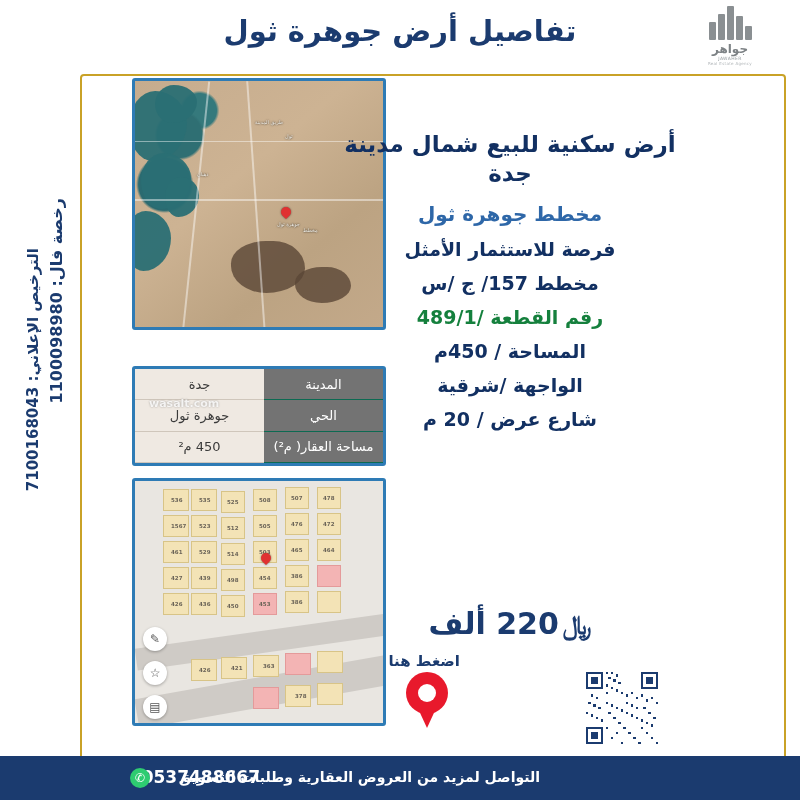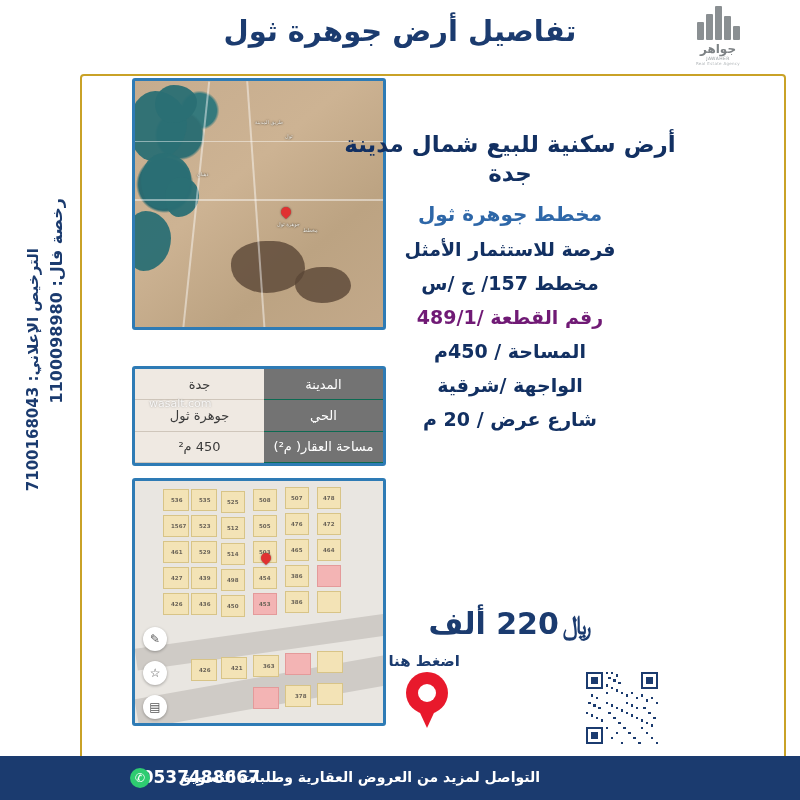--- a/index.html
+++ b/index.html
@@ -24,21 +24,21 @@
   }
   #header-title {
     position: absolute; top: 14px; left: 0; width: 800px;
     text-align: center;
     color: #1b3b6f;
     font-size: 29px; font-weight: bold;
     letter-spacing: 0px;
   }
   
   #brand {
-    position: absolute; top: 6px; right: 36px;
+    position: absolute; top: 6px; right: 24px;
     width: 92px; height: 62px;
     text-align: center;
   }
   #brand-mark {
     position: relative; width: 50px; height: 34px; margin: 0 auto;
   }
   .brand-bar {
     position: absolute; bottom: 0; width: 7px; background: #8a8f92;
     border-radius: 1px;
   }
@@ -137,21 +137,21 @@
   #tbl-left  { width: 52%; background: #efe9e2; }
   .tbl-row {
     height: 33.33%;
     display: flex; align-items: center; justify-content: center;
     font-size: 13px; color: #3a3a3a;
     border-bottom: 1px solid #cfc6bb;
   }
   #tbl-right .tbl-row { color: #ffffff; border-bottom: 1px solid #0c6a52; }
   #tbl-watermark {
     position: absolute; top: 28px; left: 14px;
-    color: rgba(255,255,255,.85); font-size: 11px; font-weight: normal;
+    color: rgba(255,255,255,.85); font-size: 11px; font-weight: bold;
     text-shadow: 0 0 2px rgba(0,0,0,.35);
     direction: ltr;
   }
 
   
   .plan { position: absolute; inset: 0; background: #e9e6e1; }
   .plan-road {
     position: absolute; background: #cfcbc6;
   }
   .plan-block {
@@ -174,21 +174,21 @@
     position: absolute; top: 130px; right: 100px;
     width: 380px;
     text-align: center;
     color: #1b3b6f;
   }
   .d-line { margin-bottom: 11px; font-weight: bold; }
   #d-title { font-size: 23px; color: #123062; line-height: 1.25; margin-bottom: 14px; }
   #d-scheme { font-size: 20px; color: #2e67a8; margin-bottom: 12px; }
   #d-opportunity { font-size: 19px; color: #123062; margin-bottom: 12px; }
   #d-plan-no { font-size: 19px; color: #123062; margin-bottom: 12px; }
-  #d-parcel { font-size: 19px; color: #701a75; margin-bottom: 12px; }
+  #d-parcel { font-size: 19px; color: #15803d; margin-bottom: 12px; }
   #d-area { font-size: 19px; color: #123062; margin-bottom: 12px; }
   #d-facade { font-size: 19px; color: #123062; margin-bottom: 12px; }
   #d-street { font-size: 19px; color: #123062; margin-bottom: 12px; }
 
   #price-label {
     position: absolute; top: 560px; right: 100px; width: 380px;
     text-align: center; color: #1b3b6f; font-size: 24px; font-weight: bold;
   }
   #price-value {
     position: absolute; top: 606px; right: 100px; width: 380px;

